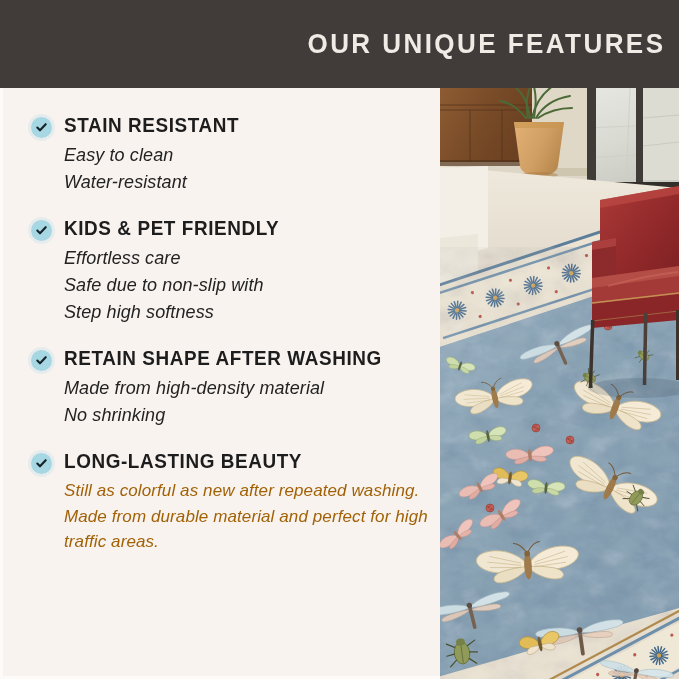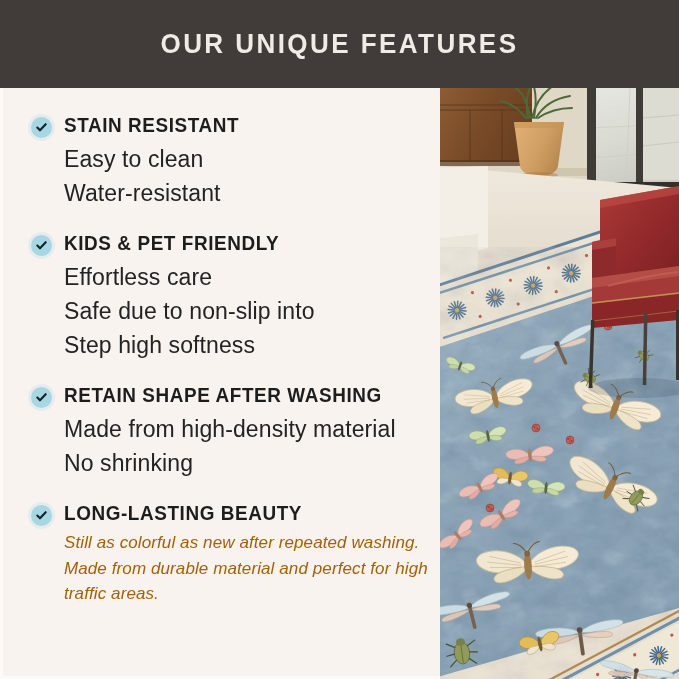--- a/index.html
+++ b/index.html
@@ -12,21 +12,21 @@
   .infographic{
     position:relative;width:679px;height:679px;
     background:#faf5f2;
     display:flex;flex-direction:column;
     box-sizing:border-box;
   }
   
   .header-band{
     height:88px;min-height:88px;
     background:#413b39;
-    display:flex;align-items:center;justify-content:center;
+    display:flex;align-items:center;justify-content:flex-end;
   }
   .header-title{
     color:#f1ebe6;
     font-size:28px;
     font-weight:bold;
     letter-spacing:2.6px;
     text-transform:uppercase;
     font-family:"Liberation Sans","DejaVu Sans",sans-serif;
     transform:scaleX(0.93);
     white-space:nowrap;
@@ -63,21 +63,22 @@
     letter-spacing:0.6px;
     color:#1d1d1d;
     text-transform:uppercase;
     line-height:1.18;
     margin:0 0 5px 0;
     transform:scaleX(0.97);
     transform-origin:left center;
     white-space:nowrap;
   }
   .feature-line{
-    font-size:23px;
+    font-size:18px;
+    font-style:italic;
     color:#232323;
     line-height:1.48;
     letter-spacing:0.1px;
     margin:0;
   }
   .feature-para{
     font-size:17px;
     font-style:italic;
     color:#a16207;
     line-height:1.5;
@@ -120,21 +121,21 @@
 
       <div class="feature">
         <span class="check-badge">
           <svg width="13" height="13" viewBox="0 0 13 13" aria-hidden="true">
             <path d="M2.3 6.6 L5.0 9.3 L10.7 3.2" fill="none" stroke="#15232b" stroke-width="2.1" stroke-linecap="round" stroke-linejoin="round"></path>
           </svg>
         </span>
         <div class="feature-body">
           <div class="feature-title">KIDS &amp; PET FRIENDLY</div>
           <p class="feature-line">Effortless care</p>
-          <p class="feature-line">Safe due to non-slip into</p>
+          <p class="feature-line">Safe due to non-slip with</p>
           <p class="feature-line">Step high softness</p>
         </div>
       </div>
 
       <div class="feature">
         <span class="check-badge">
           <svg width="13" height="13" viewBox="0 0 13 13" aria-hidden="true">
             <path d="M2.3 6.6 L5.0 9.3 L10.7 3.2" fill="none" stroke="#15232b" stroke-width="2.1" stroke-linecap="round" stroke-linejoin="round"></path>
           </svg>
         </span>

